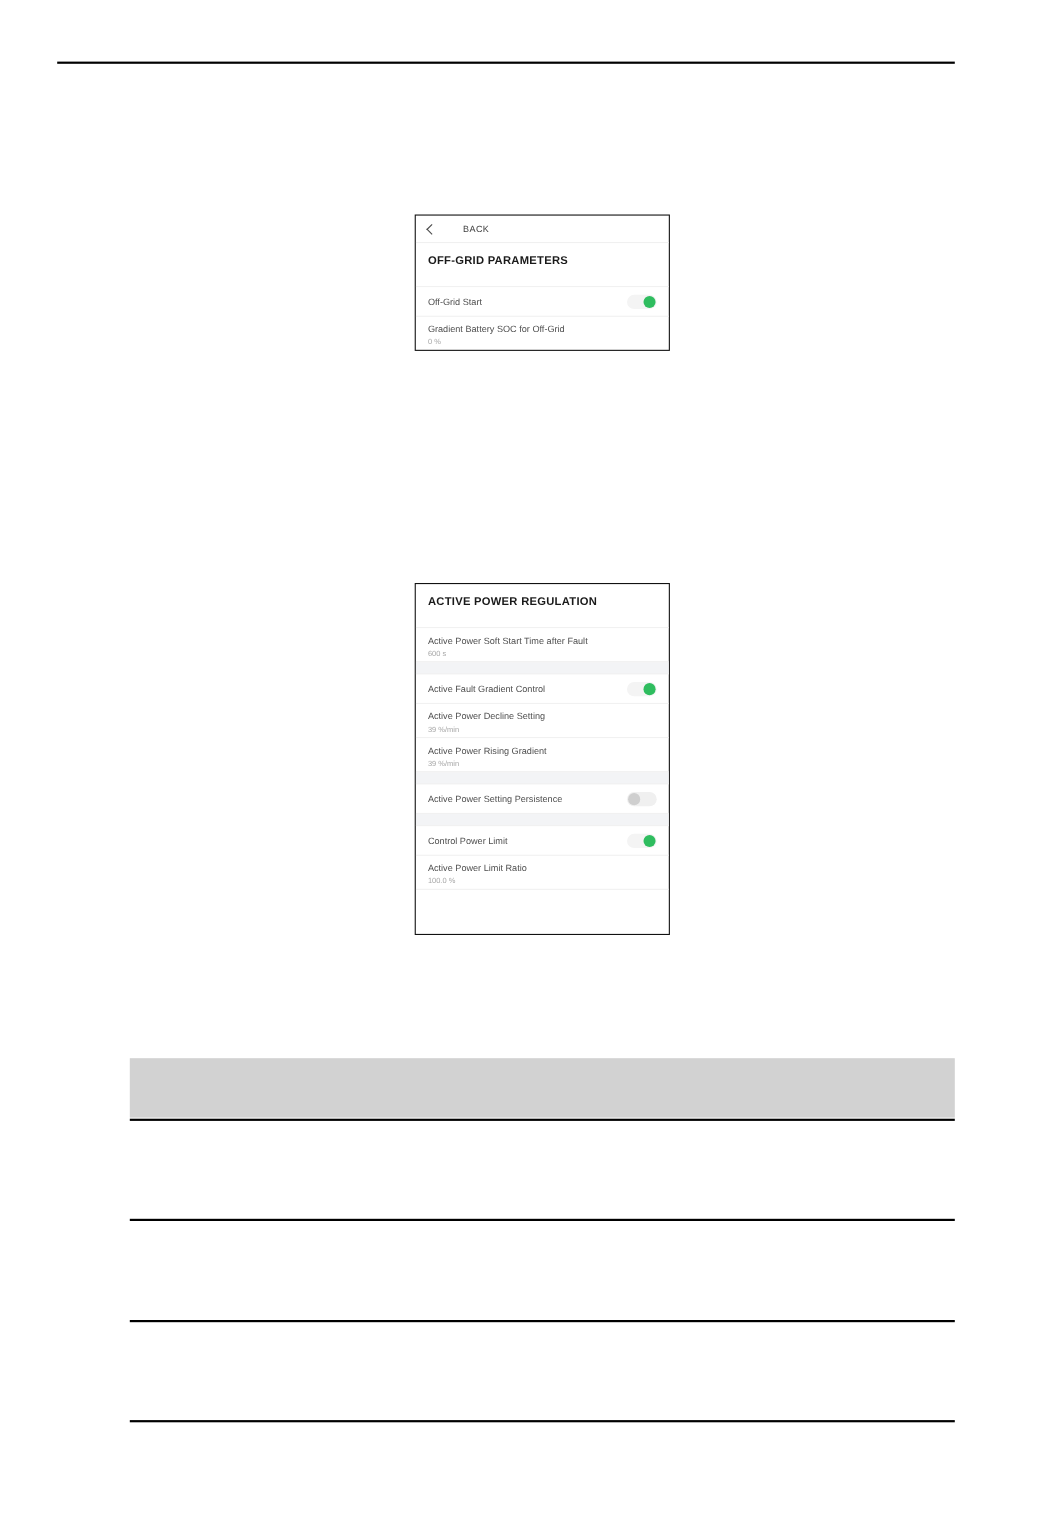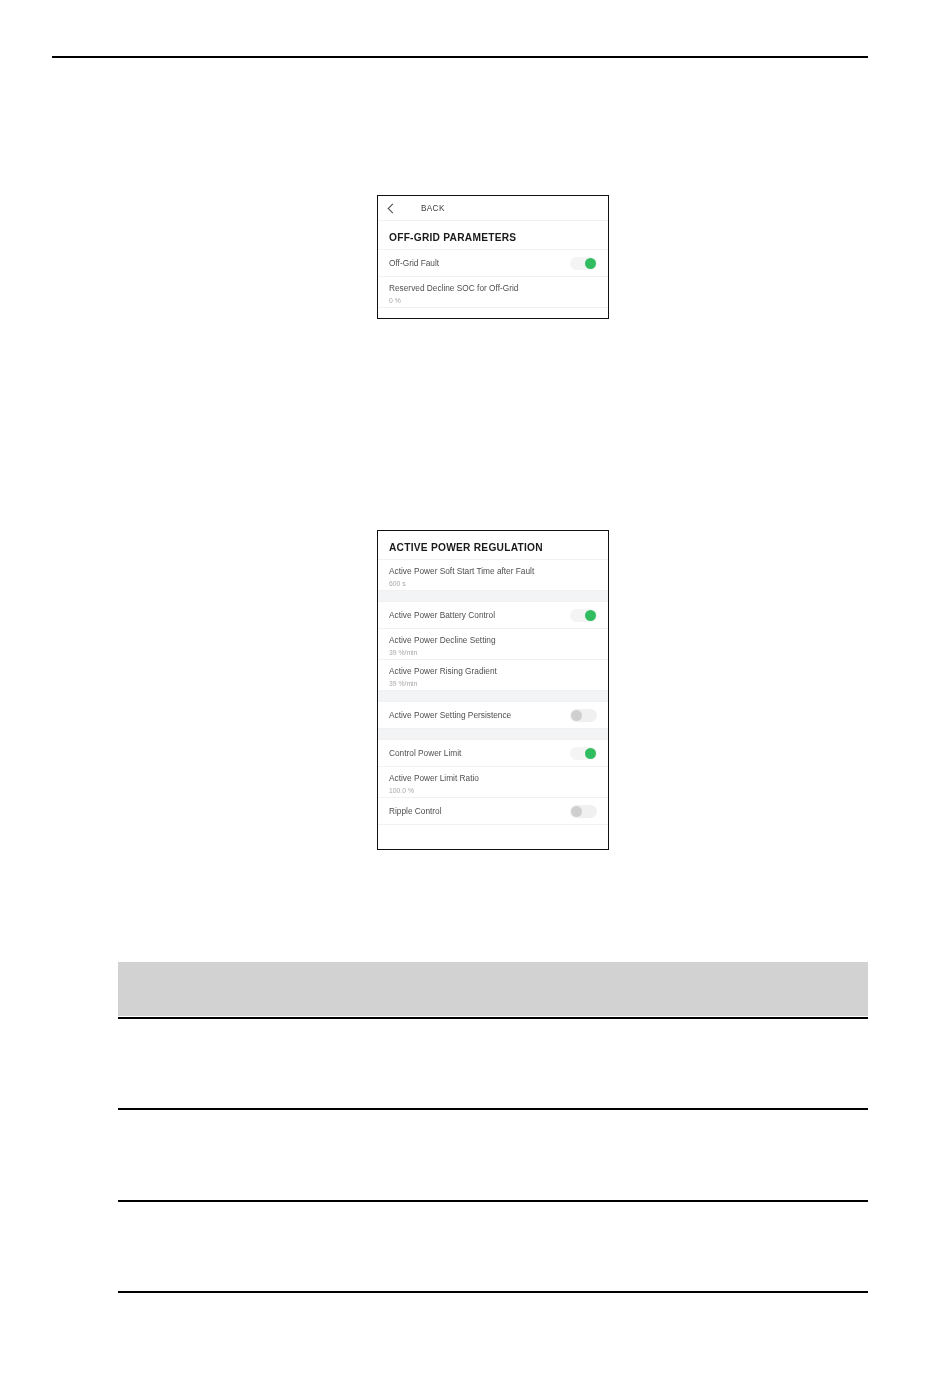--- a/index.html
+++ b/index.html
@@ -74,21 +74,21 @@
     letter-spacing: 0.35px;
     color: #3c3c3c;
     padding-left: 19px;
   }
 
   .panel-title {
     font-size: 10.2px;
     font-weight: bold;
     letter-spacing: 0.25px;
     color: #1a1a1a;
-    padding: 11px 0 6px 11px;
+    padding: 11px 0 17px 11px;
     border-bottom: 1px solid #f1f1f1;
   }
 
   .row {
     position: relative;
     box-sizing: border-box;
     padding: 0 11px;
     border-bottom: 1px solid #f1f1f1;
     display: flex;
     align-items: center;
@@ -156,47 +156,47 @@
 <div class="ui-panel" id="panel-offgrid">
 
   <div class="back-bar">
     <span class="chev"></span>
     <span class="back-label">BACK</span>
   </div>
 
   <div class="panel-title">OFF-GRID PARAMETERS</div>
 
   <div class="row toggle-row">
-    <span class="row-label">Off-Grid Fault</span>
+    <span class="row-label">Off-Grid Start</span>
     <span class="toggle on">
       <span class="knob"></span>
     </span>
   </div>
 
   <div class="row value-row">
-    <div class="row-label">Reserved Decline SOC for Off-Grid</div>
+    <div class="row-label">Gradient Battery SOC for Off-Grid</div>
     <div class="row-value">0 %</div>
   </div>
 
 </div>
 
 <div class="ui-panel" id="panel-active">
 
   <div class="panel-title">ACTIVE POWER REGULATION</div>
 
 
   <div class="row value-row">
     <div class="row-label">Active Power Soft Start Time after Fault</div>
     <div class="row-value">600 s</div>
   </div>
 
   <div class="group-gap"></div>
 
   <div class="row toggle-row">
-    <span class="row-label">Active Power Battery Control</span>
+    <span class="row-label">Active Fault Gradient Control</span>
     <span class="toggle on">
       <span class="knob"></span>
     </span>
   </div>
 
   <div class="row value-row">
     <div class="row-label">Active Power Decline Setting</div>
     <div class="row-value">39 %/min</div>
   </div>
 
@@ -221,26 +221,20 @@
     <span class="toggle on">
       <span class="knob"></span>
     </span>
   </div>
 
   <div class="row value-row">
     <div class="row-label">Active Power Limit Ratio</div>
     <div class="row-value">100.0 %</div>
   </div>
 
-  <div class="row toggle-row">
-    <span class="row-label">Ripple Control</span>
-    <span class="toggle off">
-      <span class="knob"></span>
-    </span>
-  </div>
 
 </div>
 
 <div class="table-band"></div>
 <div class="body-rule" style="top:1017px;"></div>
 <div class="body-rule" style="top:1108px;"></div>
 <div class="body-rule" style="top:1200px;"></div>
 <div class="body-rule" style="top:1291px;"></div>
 
 <div id="footer-logo">SUNGROW</div>

